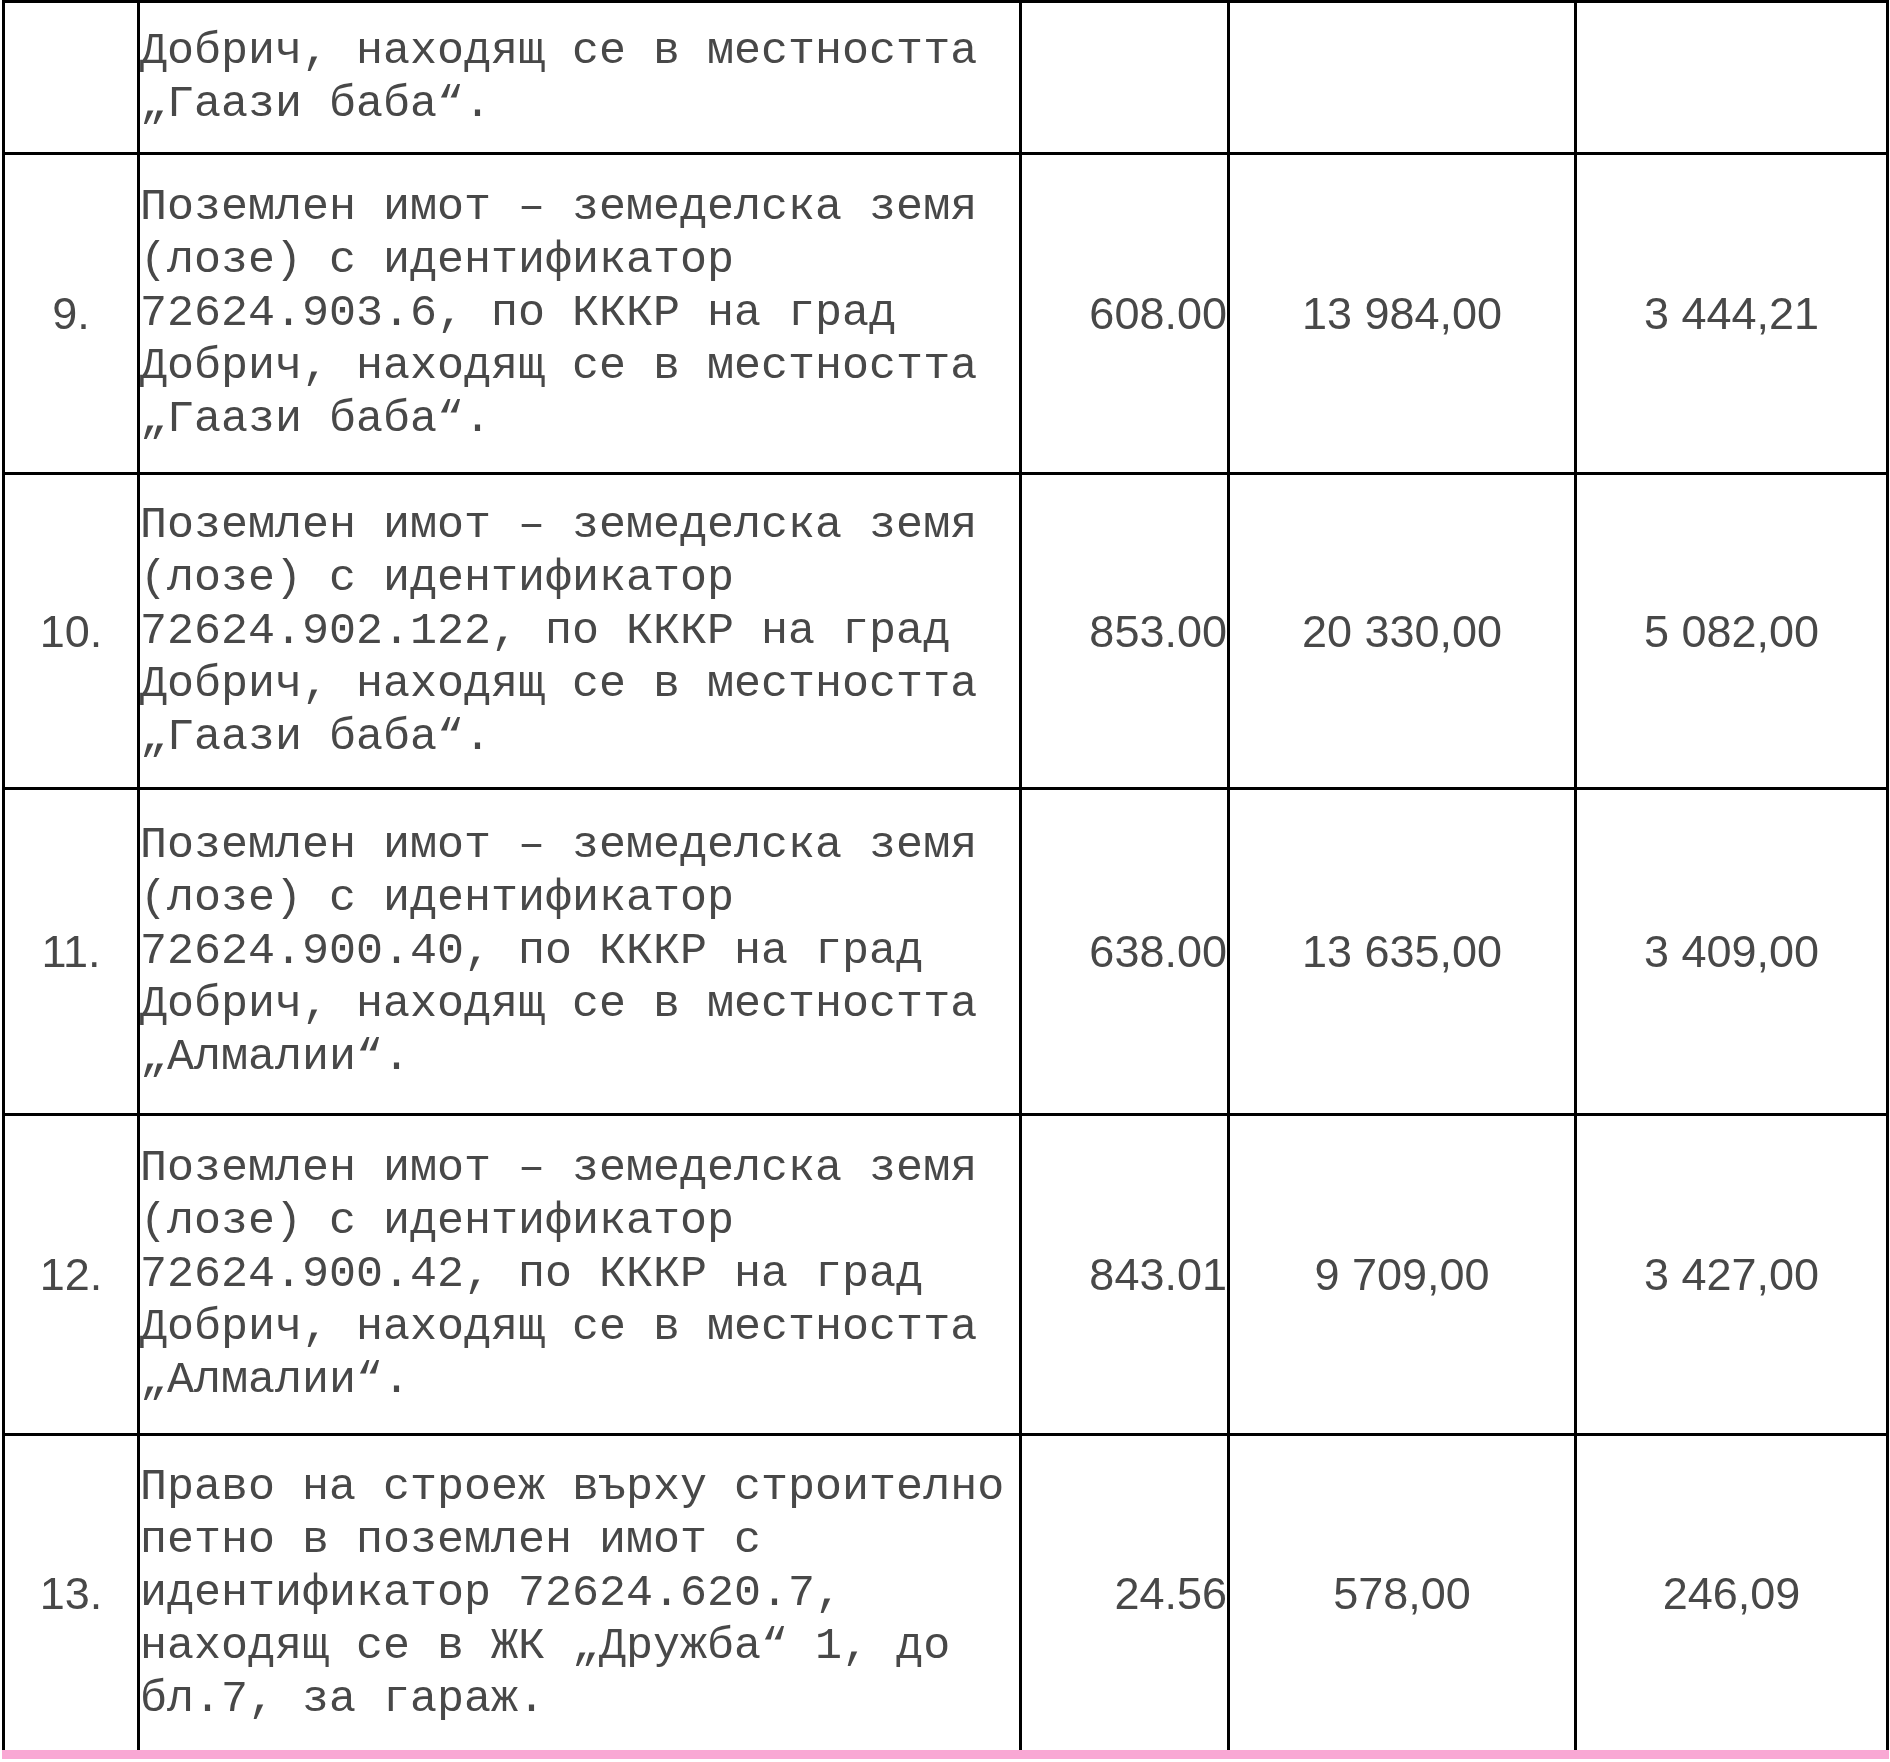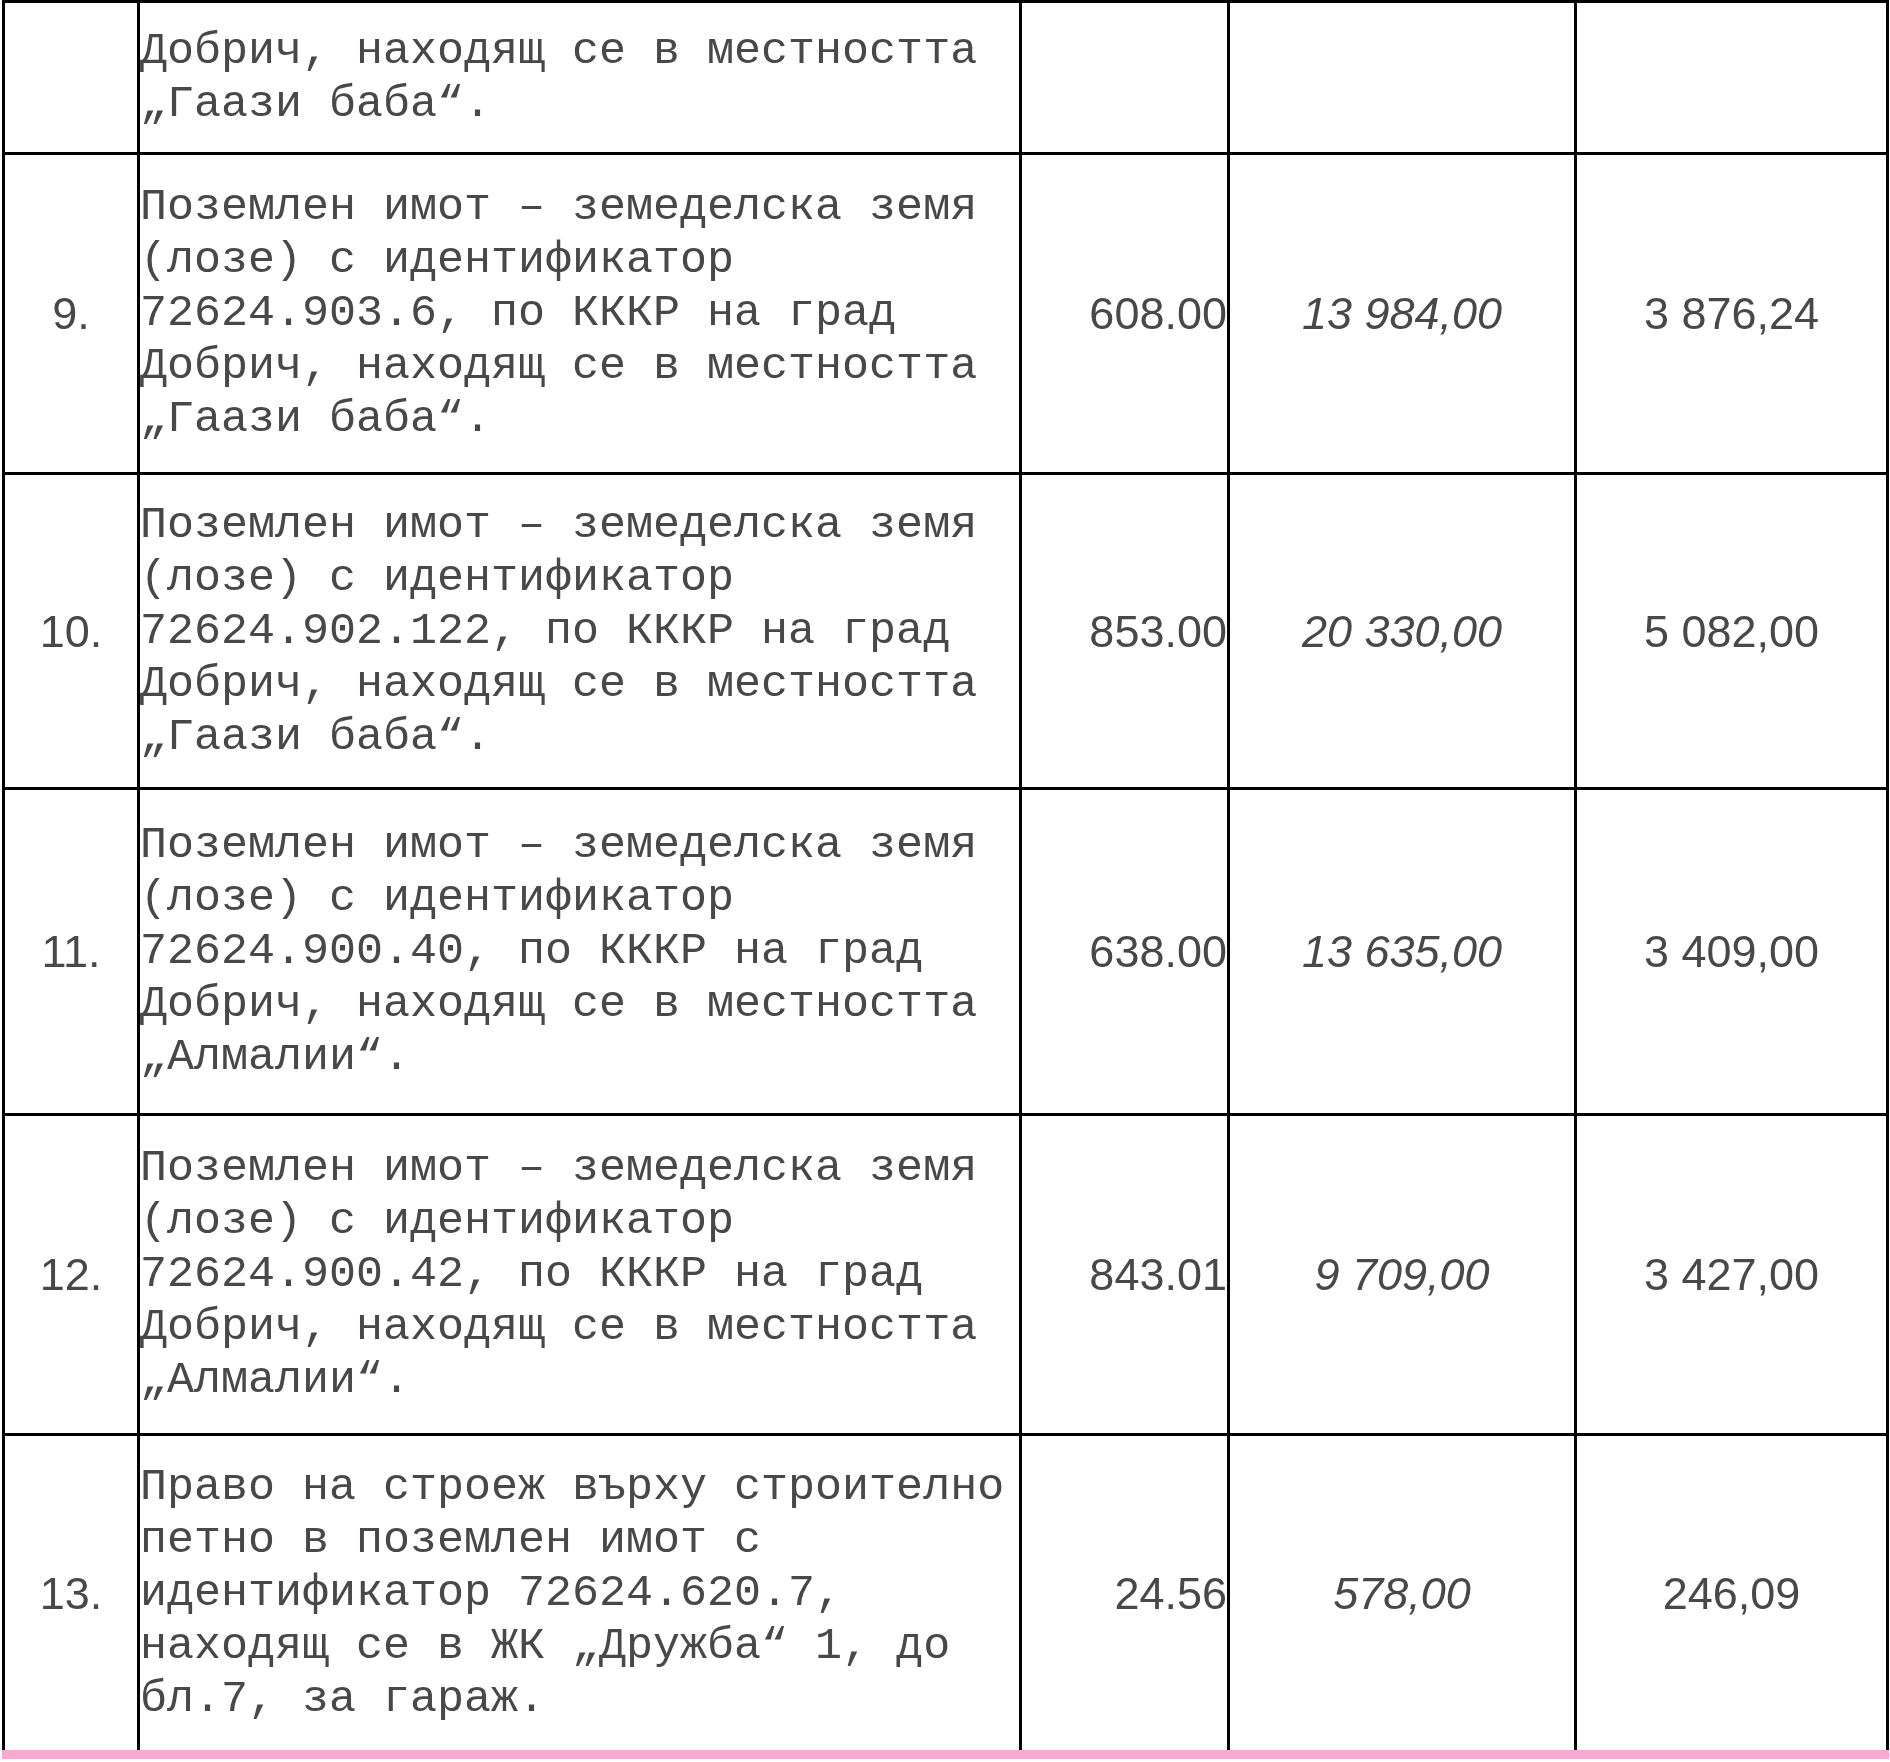--- a/index.html
+++ b/index.html
@@ -34,21 +34,21 @@
   tr.row-0 { height: 152px; }
   tr.row-1 { height: 320px; }
   tr.row-2 { height: 315px; }
   tr.row-3 { height: 326px; }
   tr.row-4 { height: 320px; }
   tr.row-5 { height: 320px; }
   tr:last-child td { border-bottom: 9px solid #f9a8d4; }
   td.c-num   { text-align: center; }
   td.c-desc  { text-align: left; padding: 10px 14px 10px 20px; font-family: Liberation Mono, monospace; }
   td.c-area  { text-align: right; }
-  td.c-amt1  { text-align: center; font-style: italic; }
+  td.c-amt1  { text-align: center; }
   td.c-amt2  { text-align: center; }
 </style>
 </head>
 <body>
 
 <table class="prop-table">
   <colgroup>
     <col style="width:135px">
     <col style="width:882px">
     <col style="width:208px">
@@ -66,21 +66,21 @@
     </tr>
     <tr class="row-1">
       <td class="c-num">9.</td>
       <td class="c-desc">Поземлен имот – земеделска земя
 (лозе) с идентификатор
 72624.903.6, по КККР на град
 Добрич, находящ се в местността
 „Гаази баба“.</td>
       <td class="c-area">608.00</td>
       <td class="c-amt1">13 984,00</td>
-      <td class="c-amt2">3 876,24</td>
+      <td class="c-amt2">3 444,21</td>
     </tr>
     <tr class="row-2">
       <td class="c-num">10.</td>
       <td class="c-desc">Поземлен имот – земеделска земя
 (лозе) с идентификатор
 72624.902.122, по КККР на град
 Добрич, находящ се в местността
 „Гаази баба“.</td>
       <td class="c-area">853.00</td>
       <td class="c-amt1">20 330,00</td>

